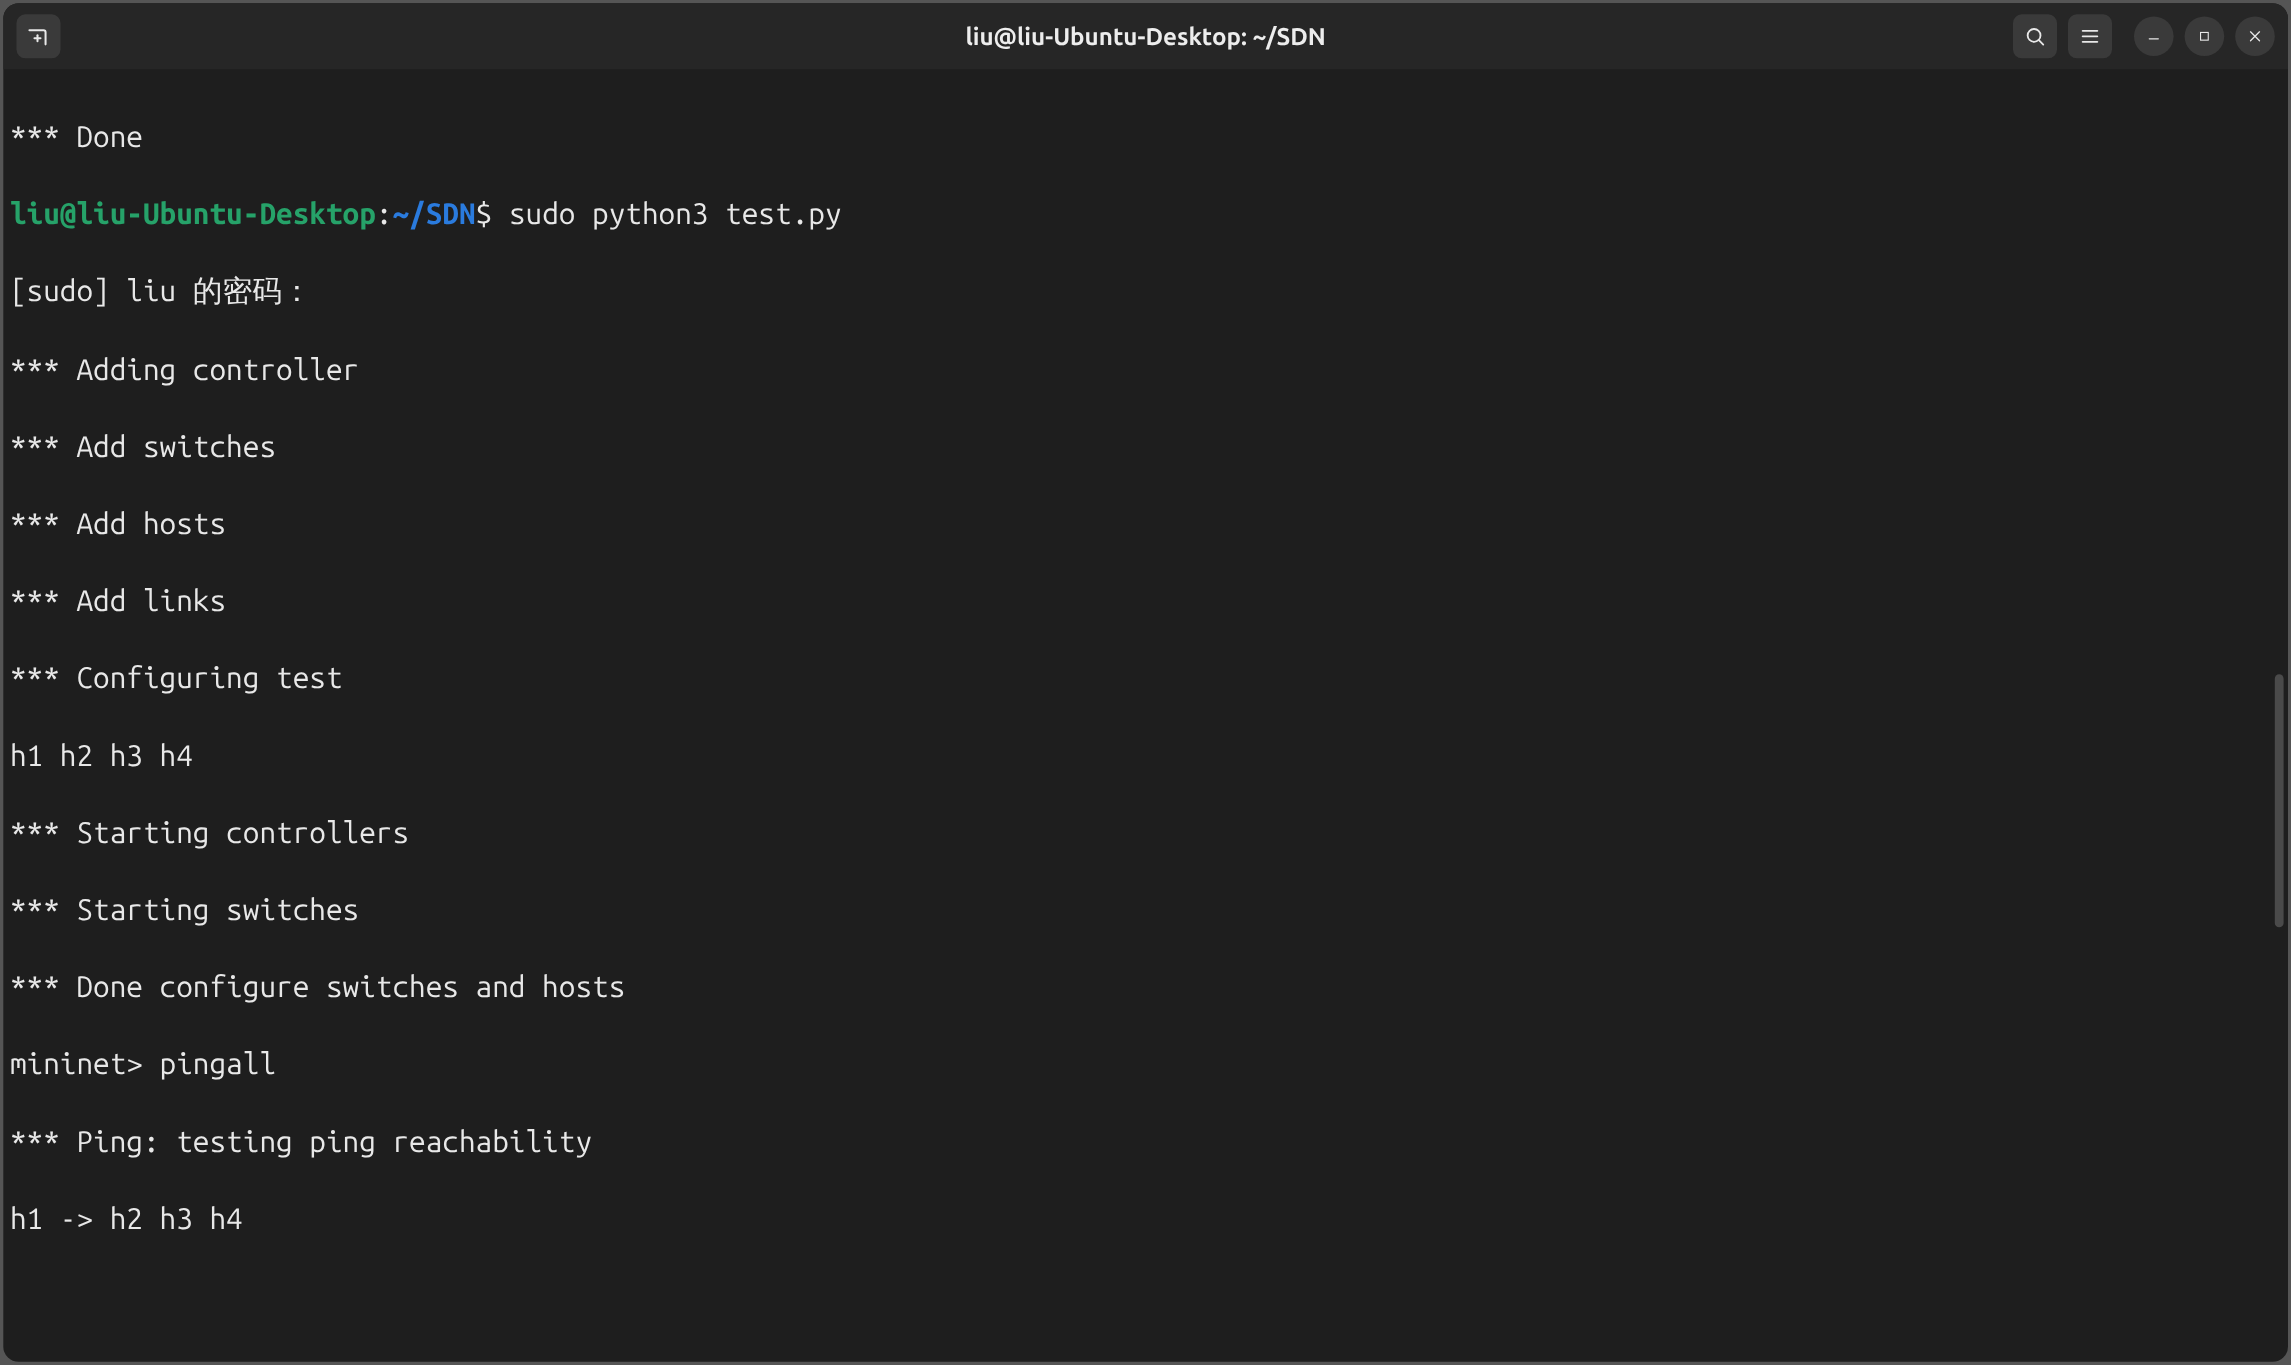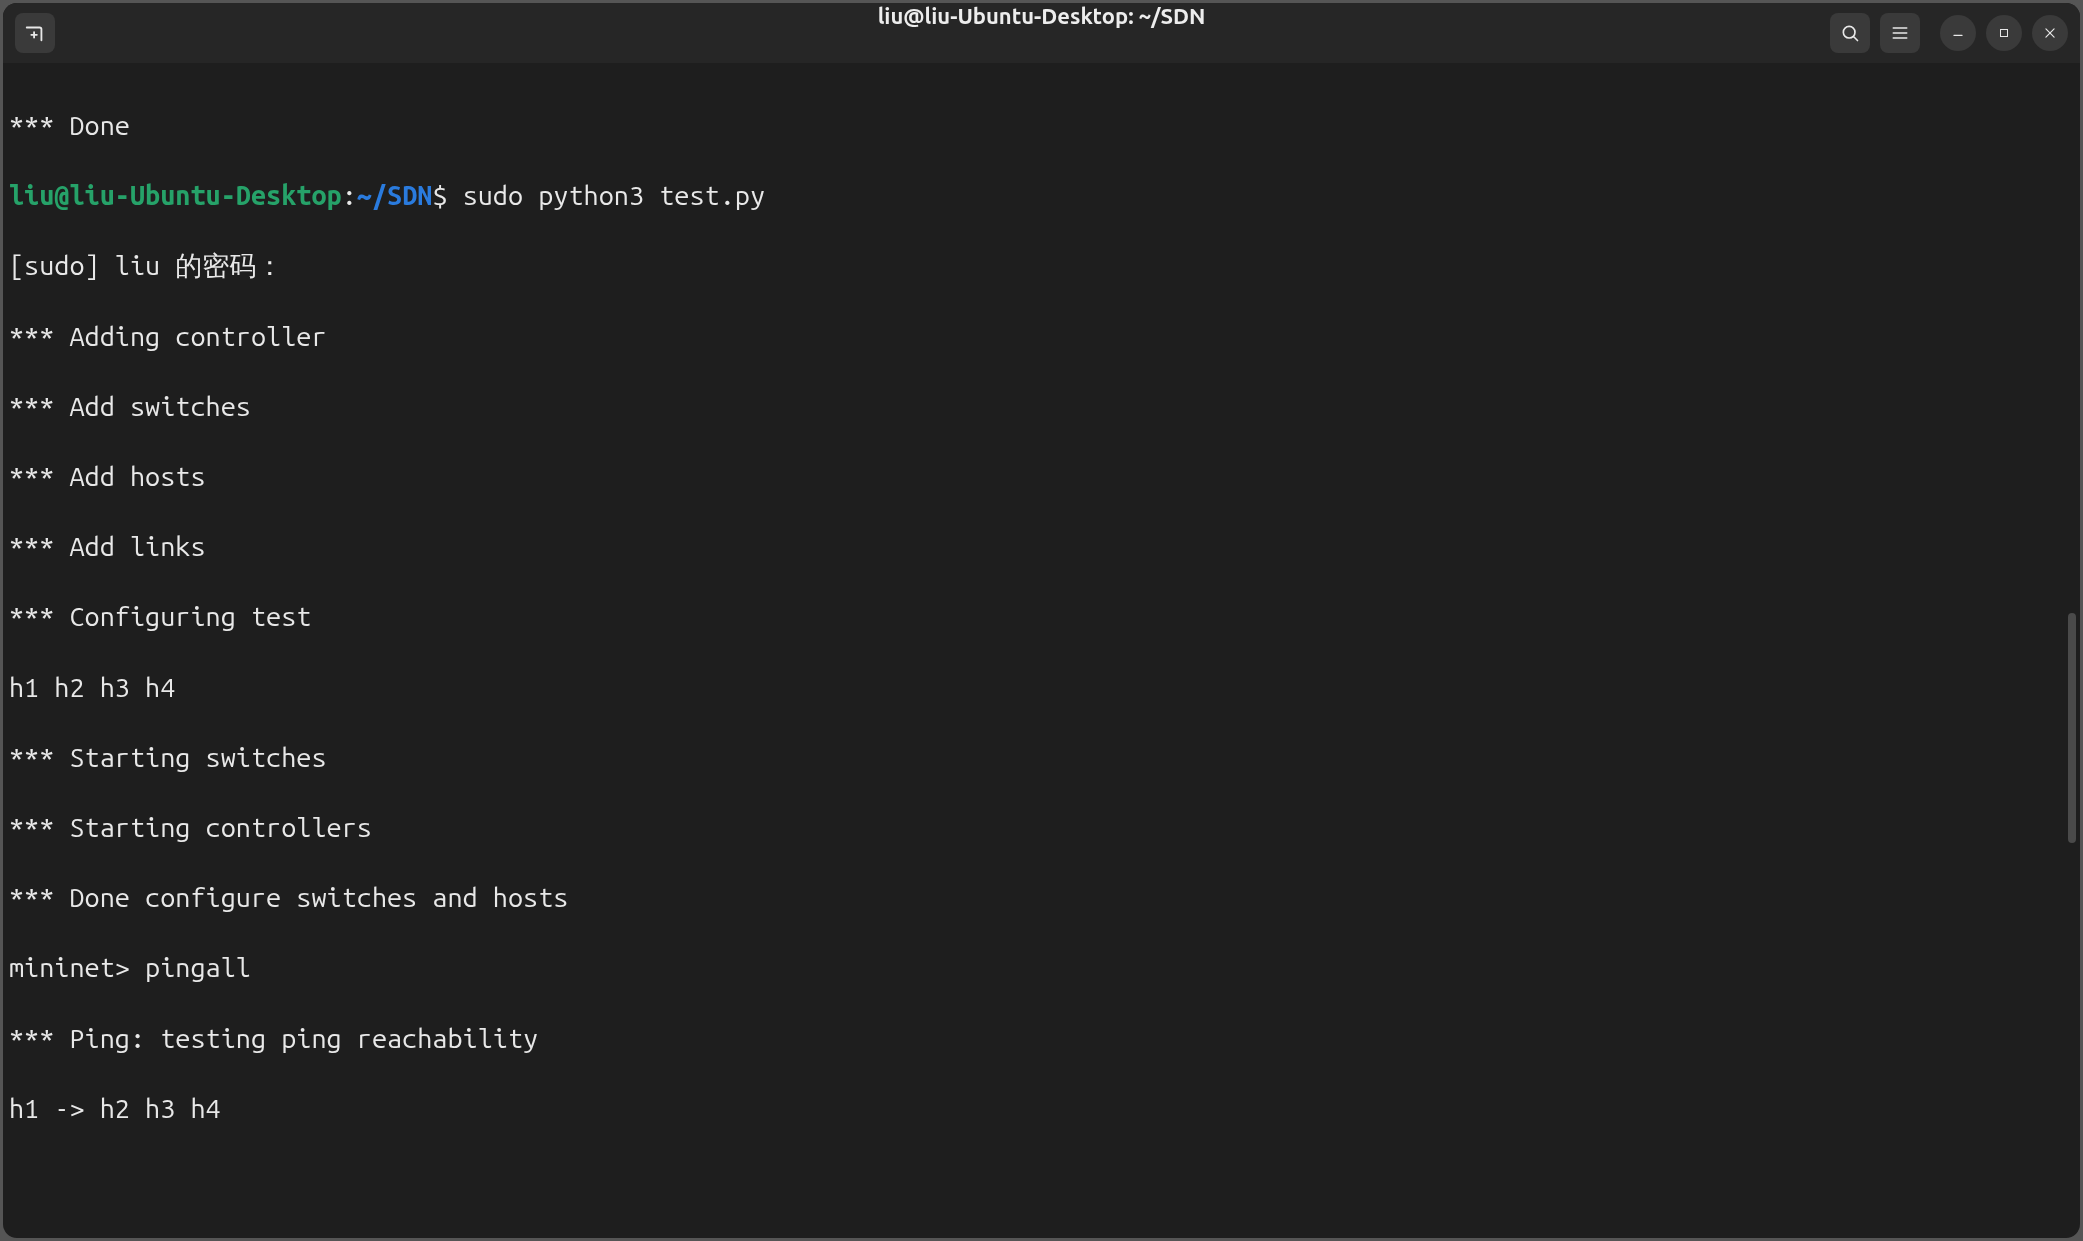--- a/index.html
+++ b/index.html
@@ -9,20 +9,21 @@
       color: #e8e8e8;
       width: 2083px;
       height: 1241px;
       overflow: hidden;
       position: relative;
     }
     .titlebar {
       height: 60px;
       background: #262626;
       display: flex;
+      align-items: center;
       justify-content: space-between;
       padding: 0 12px;
       border-radius: 12px 12px 0 0;
       gap: 12px;
     }
     .tb-left { display: flex; align-items: center; }
     .tb-center {
       position: absolute;
       left: 50%;
       transform: translateX(-50%);
@@ -132,22 +133,22 @@
 <div class="terminal">
 <span class="term-line">*** Done</span>
 <span class="term-line"><span class="green">liu@liu-Ubuntu-Desktop</span><span class="white">:</span><span class="blue">~</span><span class="blue">/SDN</span><span class="white">$ </span><span class="white">sudo python3 test.py</span></span>
 <span class="term-line">[sudo] liu 的密码：</span>
 <span class="term-line">*** Adding controller</span>
 <span class="term-line">*** Add switches</span>
 <span class="term-line">*** Add hosts</span>
 <span class="term-line">*** Add links</span>
 <span class="term-line">*** Configuring test</span>
 <span class="term-line">h1 h2 h3 h4</span>
+<span class="term-line">*** Starting controllers</span>
 <span class="term-line">*** Starting switches</span>
-<span class="term-line">*** Starting controllers</span>
 <span class="term-line">*** Done configure switches and hosts</span>
 <span class="term-line">mininet&gt; pingall</span>
 <span class="term-line">*** Ping: testing ping reachability</span>
 <span class="term-line">h1 -&gt; h2 h3 h4</span>
 
 
 
 
 
 </div>

